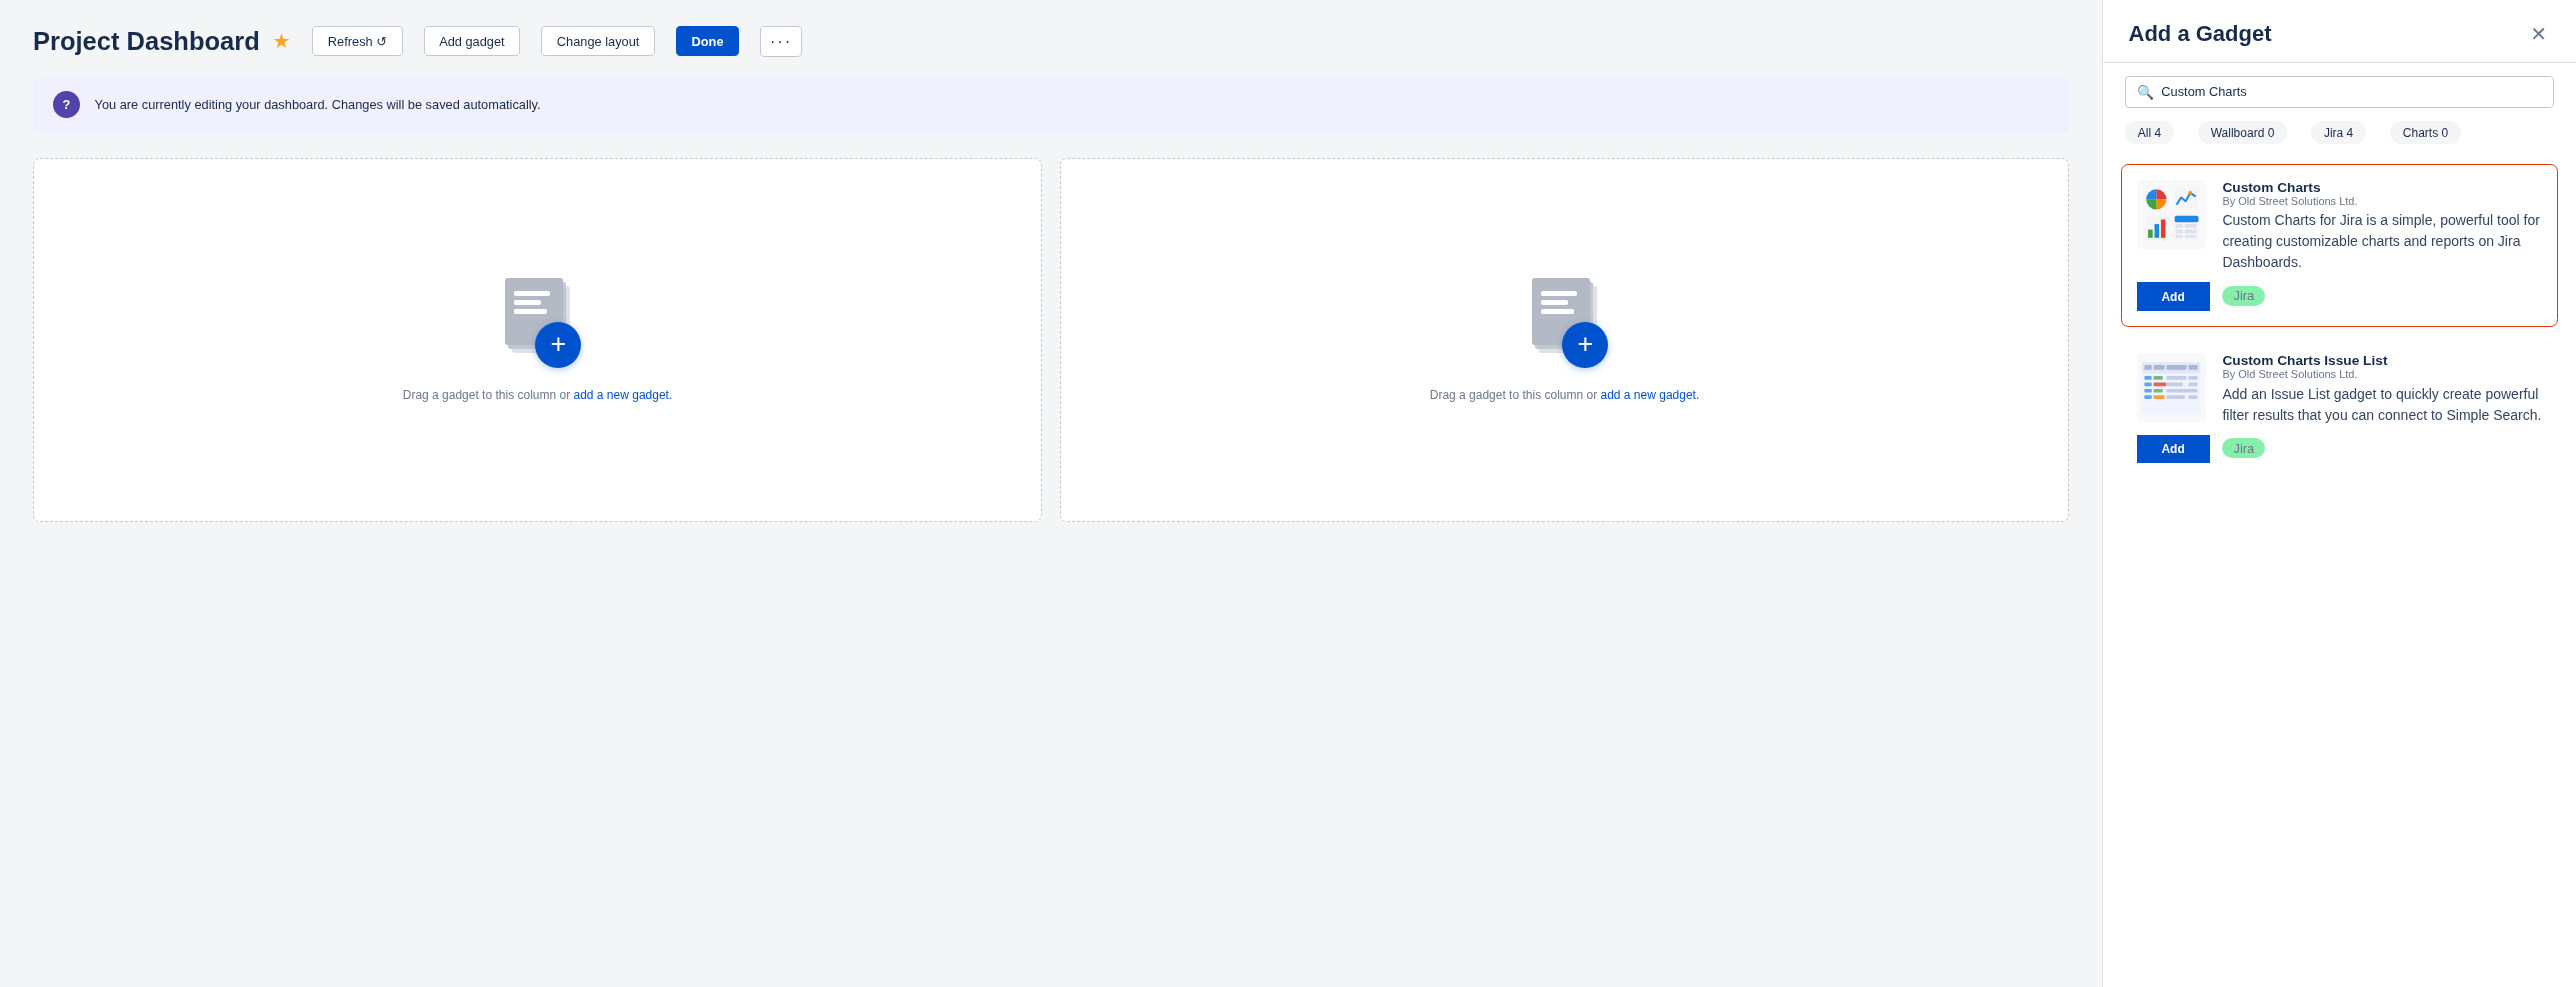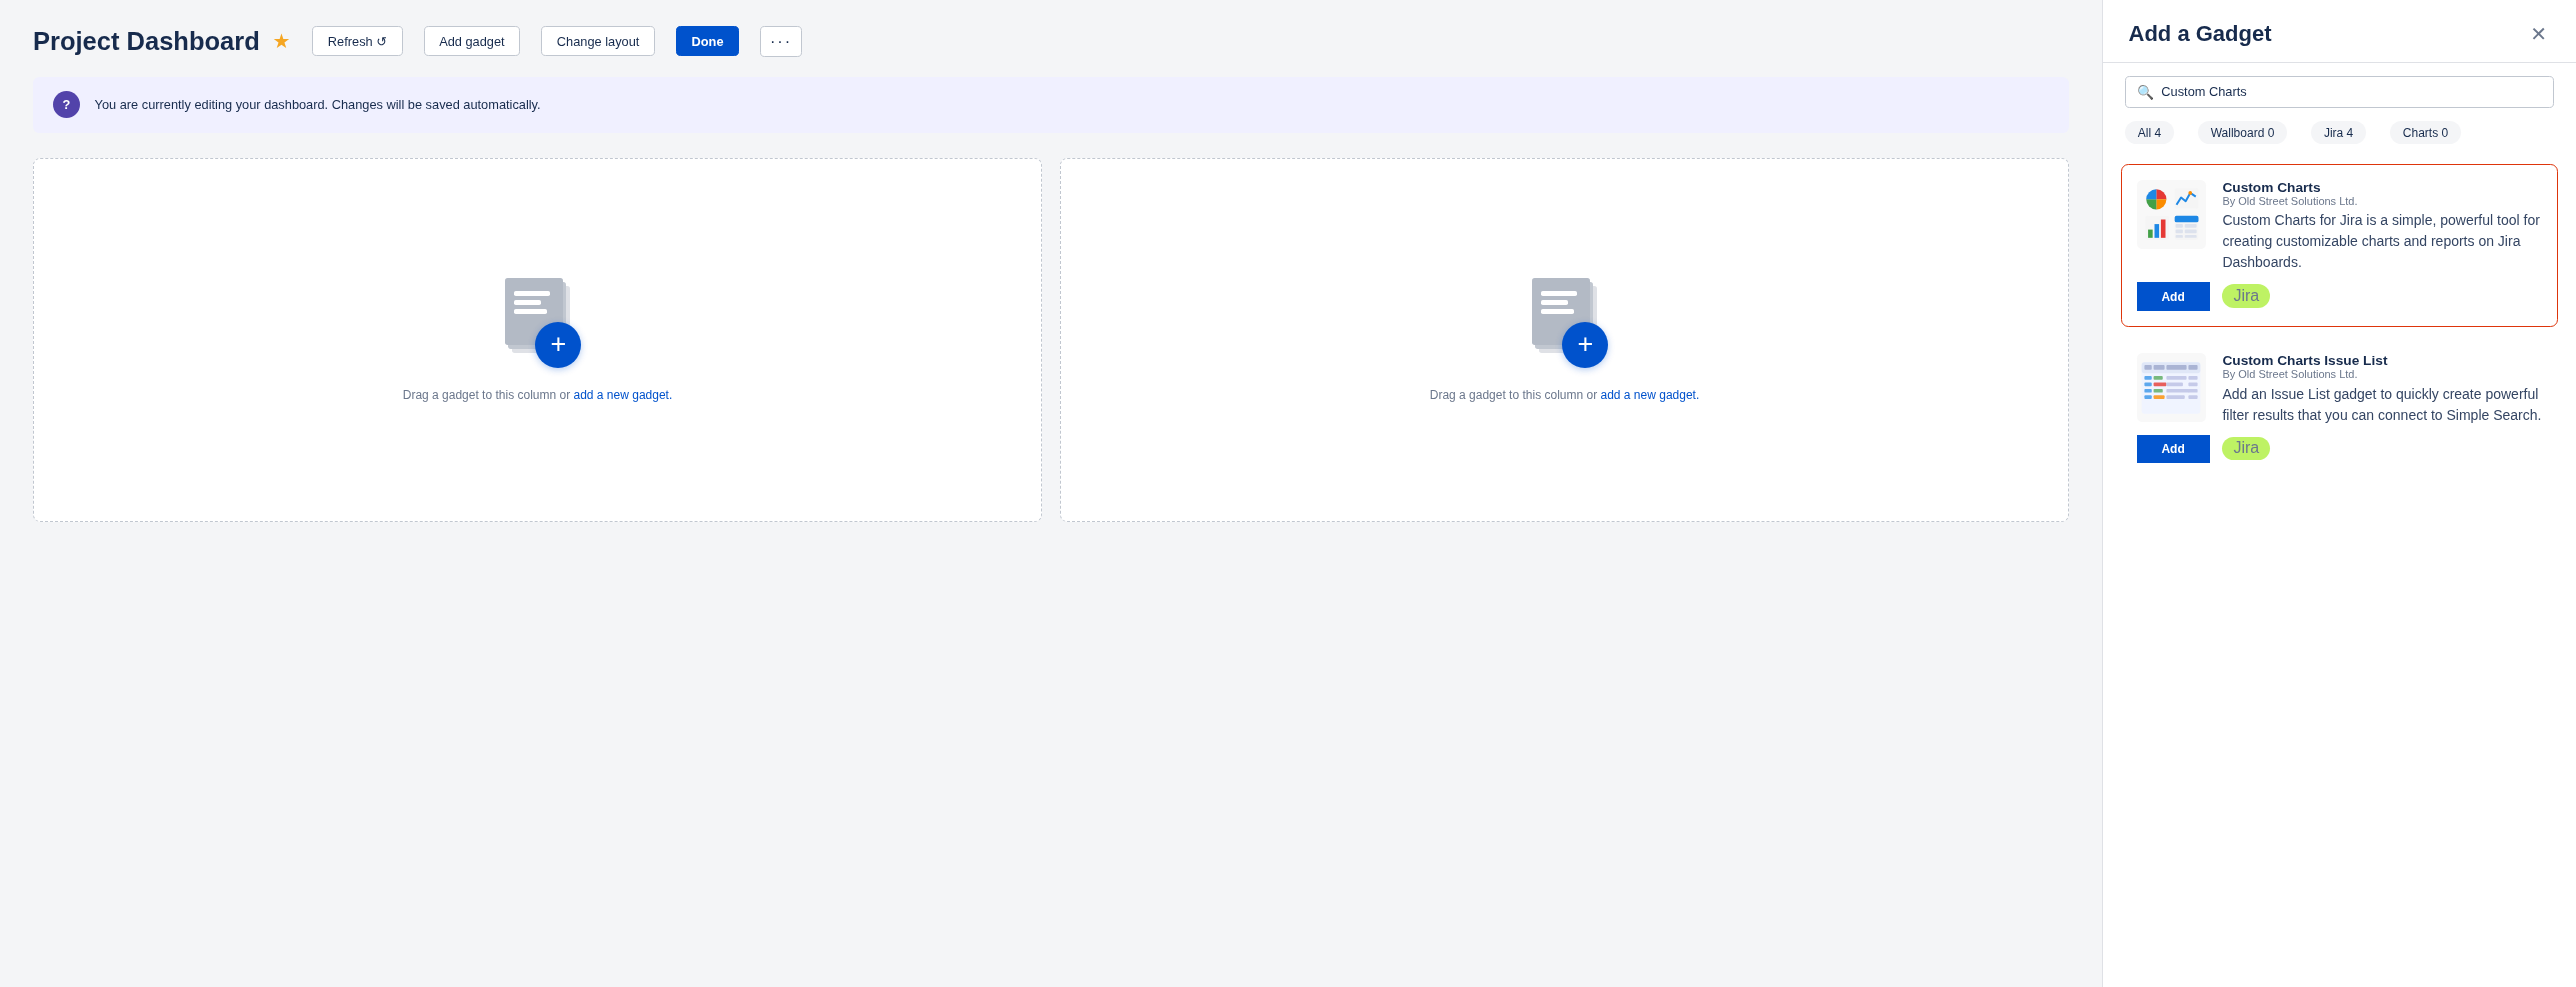--- a/index.html
+++ b/index.html
@@ -349,24 +349,24 @@
       grid-column: 2;
       grid-row: 3;
       font-size: 14px;
       color: #344563;
       line-height: 1.5;
       margin-top: 3.6px;
     }
 
     .gadget-tag {
       display: inline-block;
-      background: #bef264;
+      background: #86efac;
       border-radius: 18px;
       padding: 2.7px 11px;
-      font-size: 16px;
+      font-size: 13px;
       color: #6b778c;
       margin-top: 7.3px;
       grid-column: 2;
       grid-row: 4;
       align-self: center;
       justify-self: start;
     }
   </style>
 </head>
 <body>

